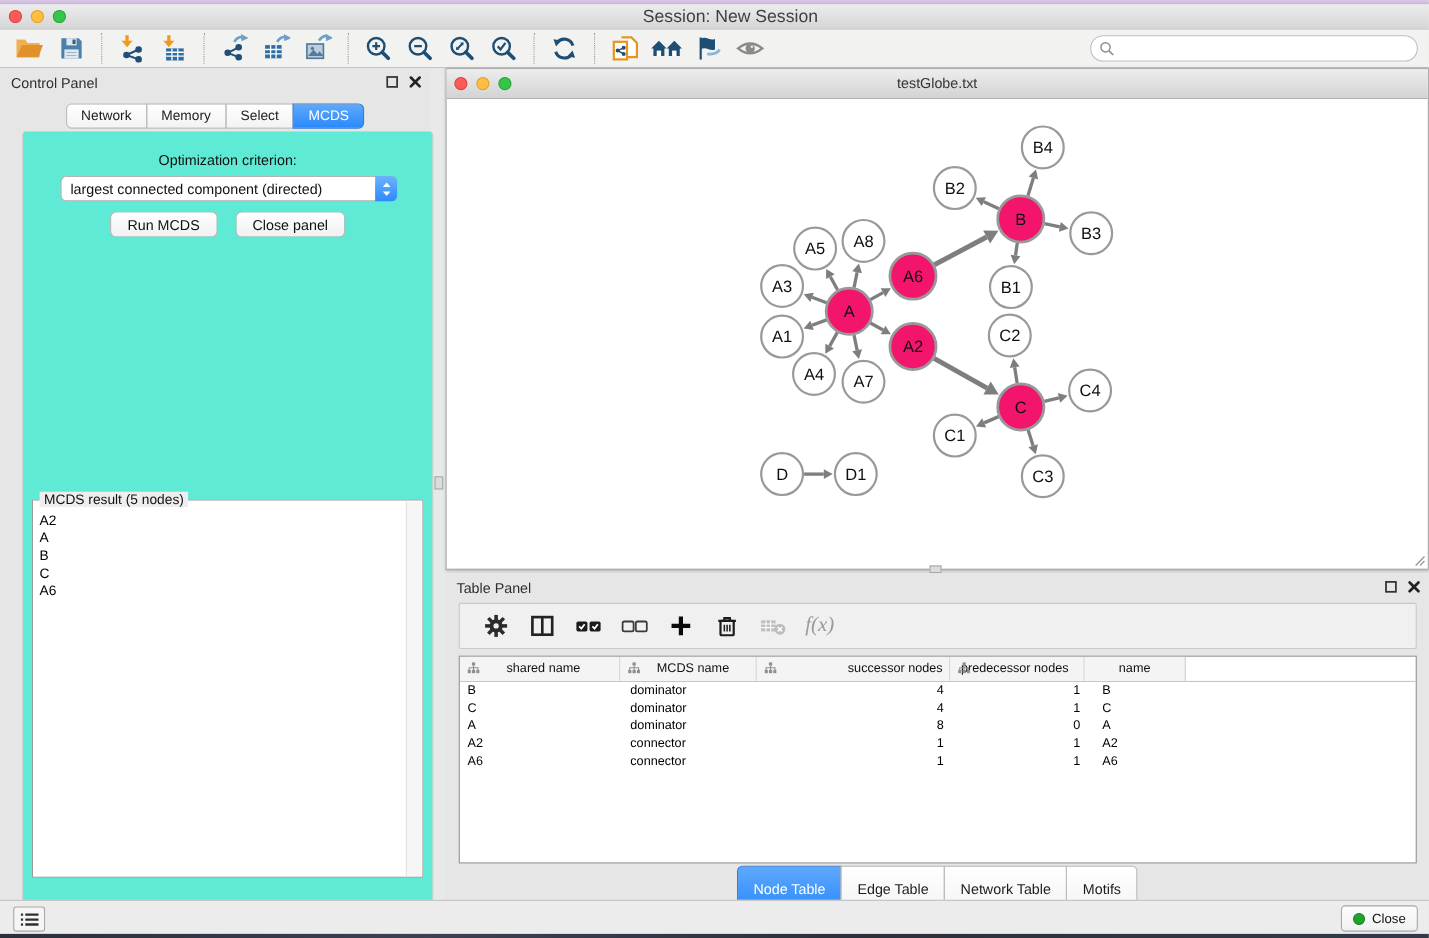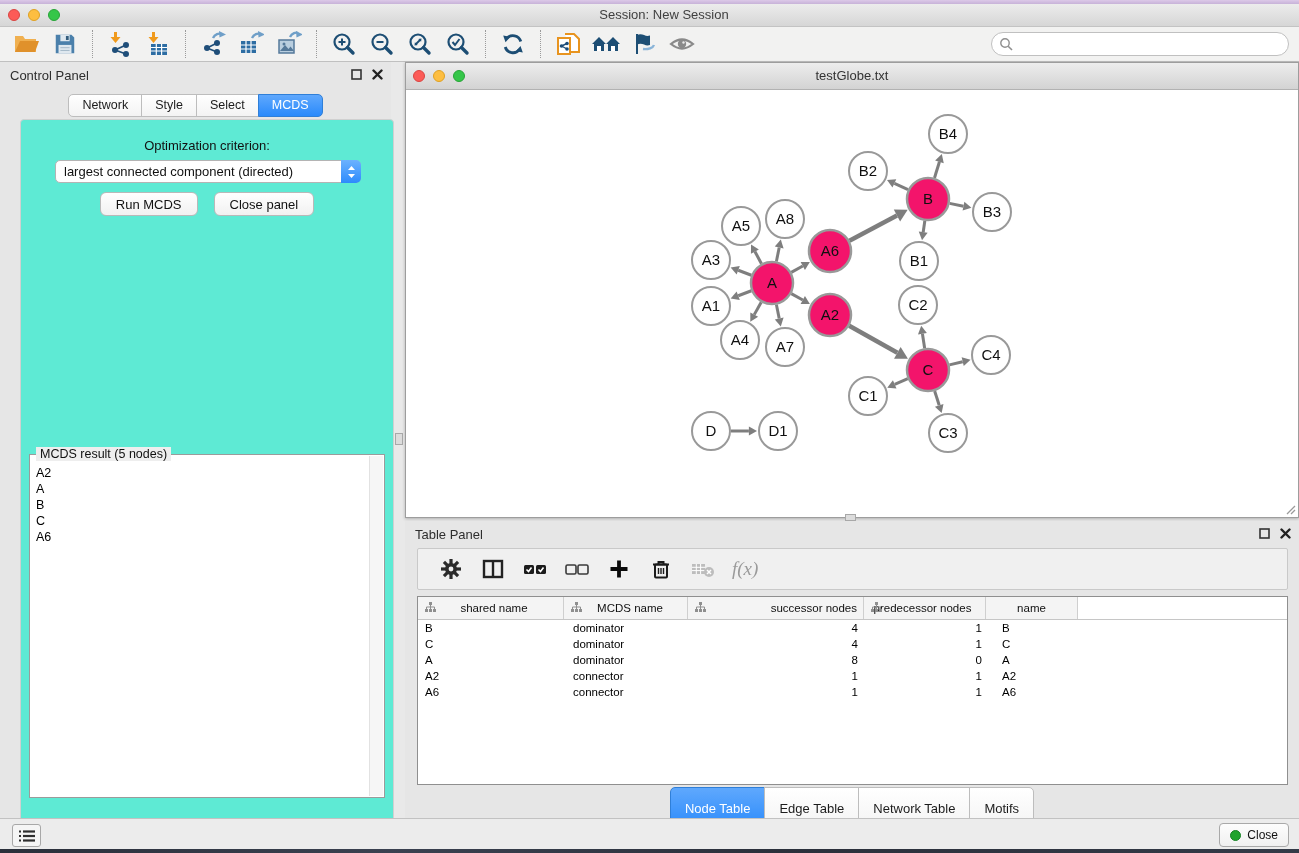--- a/index.html
+++ b/index.html
@@ -4,21 +4,21 @@
 <style>
   html,body{margin:0;padding:0;}
   body{font-family:"Liberation Sans",sans-serif;background:#e9e9e9;-webkit-font-smoothing:antialiased;}
   .app{position:relative;width:1299px;height:853px;overflow:hidden;background:#e9e9e9;}
   
   .desktop-strip{position:absolute;left:0;top:0;width:100%;height:4px;
     background:linear-gradient(#dcc9e8,#c7b2d8);}
   .titlebar{position:absolute;left:0;top:4px;width:100%;height:22px;
     background:linear-gradient(#ececec,#d6d6d6);border-bottom:1px solid #c3c3c3;}
   .titlebar .title{position:absolute;left:0;right:0;top:3px;text-align:center;
-    font-size:13px;color:#3f3f3f;margin-left:29px;}
+    font-size:16px;color:#3f3f3f;margin-left:29px;}
   .lights{position:absolute;top:5px;display:flex;gap:8px;}
   .light{width:12px;height:12px;border-radius:50%;box-sizing:border-box;}
   .light.red{background:#fc5b57;border:1px solid #d94542;}
   .light.yellow{background:#fdbe41;border:1px solid #dfa123;}
   .light.green{background:#35c649;border:1px solid #27a437;}
   
   .toolbar{position:absolute;left:0;top:27px;width:100%;height:35px;background:#f2f2f1;
     border-bottom:1px solid #c0c0c0;display:flex;align-items:center;padding:0 8px;box-sizing:border-box;}
   .tbi{width:30px;height:30px;display:flex;align-items:center;justify-content:center;margin:0 4px;}
   .tb-sep{height:28px;border-left:1px dotted #9b9b9b;margin:0 8px;}
@@ -279,21 +279,21 @@
         <svg width="11" height="11" viewBox="0 0 11 11">
             <rect x="1" y="1" width="9" height="9" fill="none" stroke="#333" stroke-width="1.6"></rect>
           </svg>
         <svg width="11" height="11" viewBox="0 0 11 11">
             <path d="M1.5 1.5l8 8M9.5 1.5l-8 8" stroke="#222" stroke-width="2.4" stroke-linecap="round"></path>
           </svg>
       </span>
     </div>
     <div class="seg-tabs">
       <div class="seg">Network</div>
-      <div class="seg">Style</div>
+      <div class="seg">Memory</div>
       <div class="seg">Select</div>
       <div class="seg active">MCDS</div>
     </div>
     <div class="cp-content">
       <div class="opt-label">Optimization criterion:</div>
       <div class="dropdown">
         <span class="dd-text">largest connected component (directed)</span>
         <span class="dd-step">
           <svg width="9" height="14" viewBox="0 0 9 14">
               <path d="M4.5 1L8 5H1z" fill="#fff"></path>

